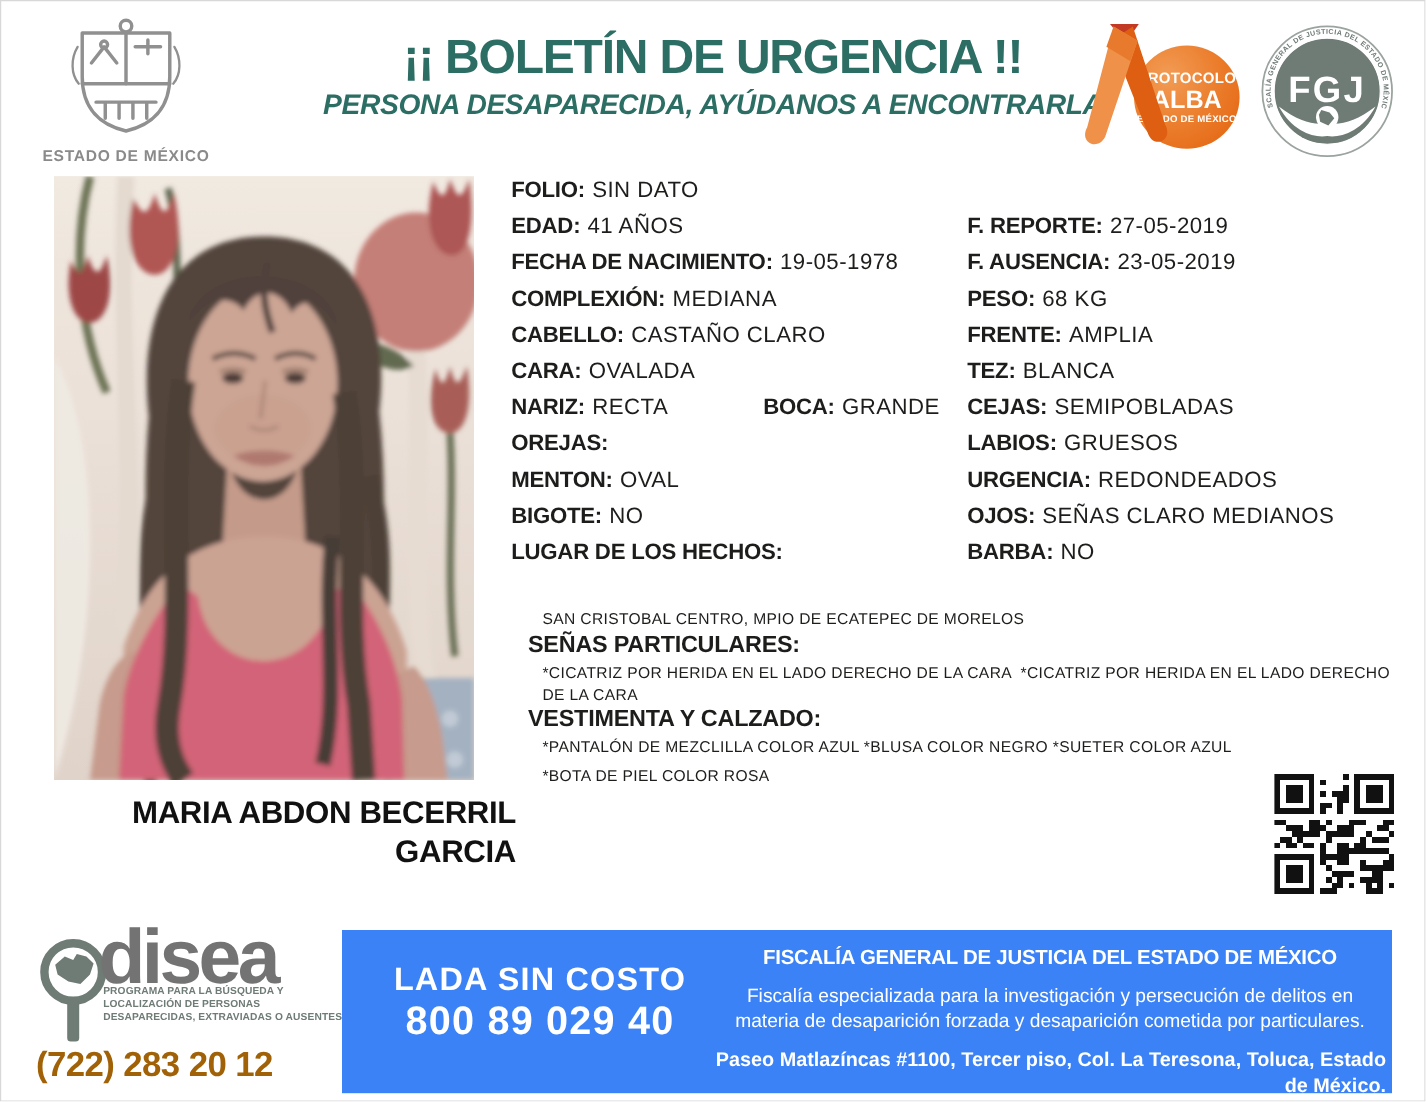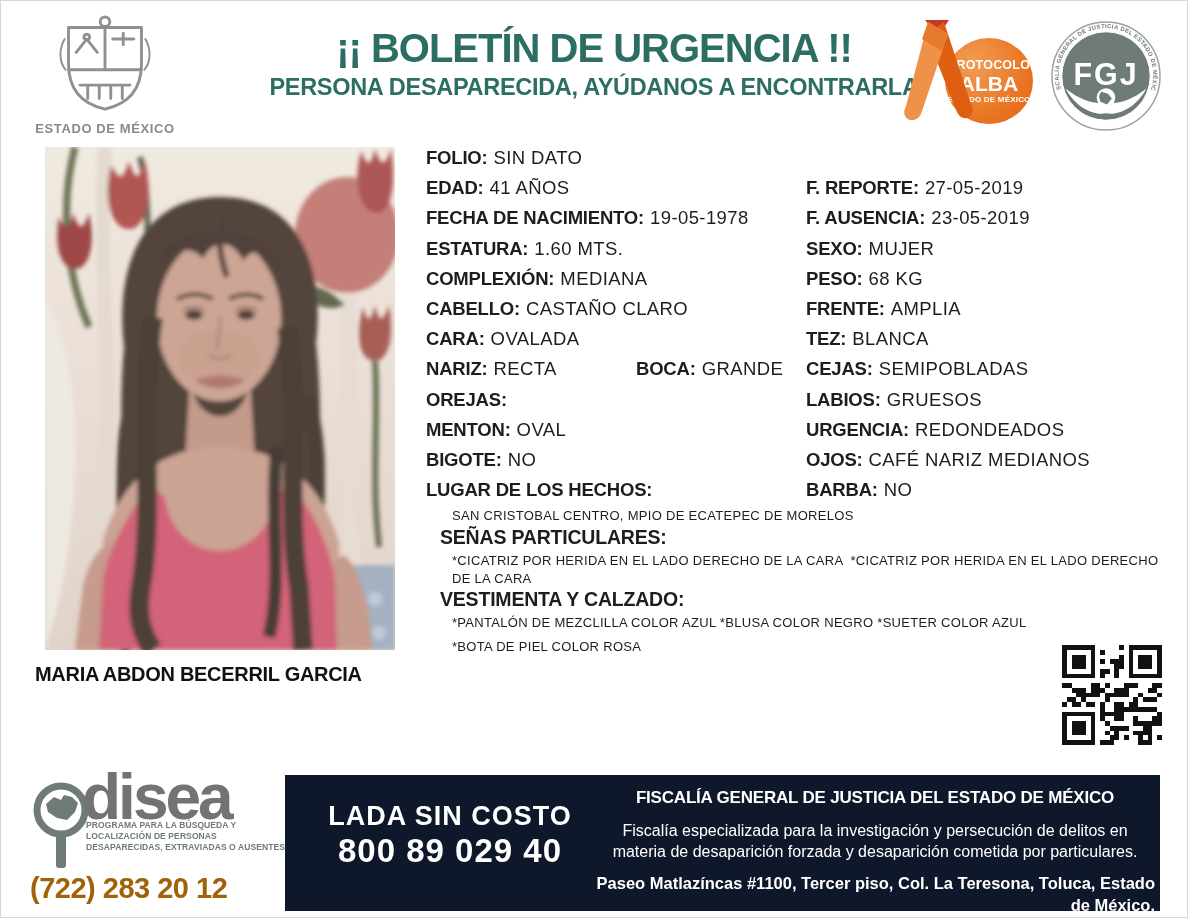--- a/index.html
+++ b/index.html
@@ -7,41 +7,41 @@
     width:1188px;height:918px;background:#ffffff;position:relative;overflow:hidden;
     font-family:"Liberation Sans",sans-serif;color:#1d1d1b;
   }
   .page{position:absolute;inset:0;box-shadow:inset 0 0 0 1px #d8d8d8;background:#fff;}
 
   
   .estado-logo{position:absolute;left:28px;top:14px;width:154px;text-align:center;}
   .estado-caption{font-size:13px;font-weight:bold;color:#8a8a8a;letter-spacing:.6px;margin-top:3px;white-space:nowrap;}
   .title-block{position:absolute;left:244px;top:26px;width:700px;text-align:center;color:#2c6e64;}
   .main-title{font-size:40px;font-weight:bold;letter-spacing:-1px;white-space:nowrap;}
-  .sub-title{font-size:23.5px;font-weight:bold;letter-spacing:-.3px;white-space:nowrap;margin-top:3px;}
+  .sub-title{font-size:23.5px;font-weight:bold;letter-spacing:-.3px;white-space:nowrap;margin-top:3px;font-style:italic;}
 
   .alba{position:absolute;left:897px;top:20px;width:145px;height:118px;}
   .alba-circle{
     position:absolute;left:48px;top:18px;width:88px;height:86px;border-radius:50%;
     background:radial-gradient(circle at 32% 30%,#f29c55 0%,#ea7a28 55%,#e2610d 100%);
     color:#fff;display:flex;flex-direction:column;align-items:center;justify-content:center;z-index:1;text-align:center;
   }
   .alba-l1{font-size:12.5px;font-weight:bold;letter-spacing:.2px;}
   .alba-l2{font-size:21px;font-weight:bold;line-height:1;margin:1px 0;}
   .alba-l3{font-size:8px;font-weight:bold;letter-spacing:.2px;}
   .alba-ribbon{position:absolute;left:0;top:0;z-index:2;}
 
   .fgj-logo{position:absolute;left:1050px;top:20px;}
 
   
   .photo{position:absolute;left:45px;top:147px;width:350px;height:503px;background:#e9e2d8;}
   .photo svg{display:block;}
 
-  .name{position:absolute;left:35px;top:662px;width:395px;text-align:left;
-        font-size:20px;font-weight:bold;letter-spacing:-.3px;line-height:1.22;color:#111;}
+  .name{position:absolute;left:35px;top:662px;width:395px;text-align:right;
+        font-size:26px;font-weight:bold;letter-spacing:-.3px;line-height:1.22;color:#111;}
 
   
   .fields-grid{position:absolute;left:426px;top:147px;width:732px;}
   .frow{position:relative;height:30.2px;white-space:nowrap;}
   .fcell{position:absolute;top:0;white-space:nowrap;}
   .c-left{left:0;}
   .c-left2{left:210px;}
   .c-right{left:380px;}
   .lbl{font-weight:bold;font-size:18.5px;letter-spacing:-.2px;}
   .val{font-size:18.5px;letter-spacing:.4px;margin-left:6px;}
@@ -51,21 +51,21 @@
   .section{position:absolute;left:440px;width:725px;}
   .senas{top:526px;}
   .vestimenta{top:588px;}
   .sec-h{font-size:19.5px;font-weight:bold;letter-spacing:-.2px;}
   .sec-t{font-size:13px;letter-spacing:.3px;line-height:1.38;margin:3px 0 0 12px;width:710px;white-space:pre-wrap;}
   .sec-t2{margin-top:6px;white-space:nowrap;}
 
   .qr{position:absolute;left:1062px;top:645px;width:100px;height:100px;}
 
   
-  .footer-box{position:absolute;left:285px;top:775px;width:875px;height:136px;background:#0f172a;}
+  .footer-box{position:absolute;left:285px;top:775px;width:875px;height:136px;background:#3b82f6;}
   .lada{position:absolute;left:30px;top:26px;width:270px;text-align:center;color:#fff;}
   .lada-1{font-size:27px;font-weight:bold;letter-spacing:1px;white-space:nowrap;}
   .lada-2{font-size:33px;font-weight:bold;letter-spacing:1px;white-space:nowrap;}
   .fiscalia{position:absolute;left:310px;top:13px;width:560px;color:#fff;text-align:center;}
   .fis-title{font-size:17px;font-weight:bold;letter-spacing:-.2px;white-space:nowrap;}
   .fis-desc{font-size:16px;line-height:1.32;margin-top:12px;}
   .fis-addr{font-size:16.5px;font-weight:bold;line-height:1.3;margin-top:11px;text-align:right;}
 
   .odisea{position:absolute;left:30px;top:776px;width:256px;color:#6f7b75;}
   .odisea-logo{position:relative;height:96px;}
@@ -223,24 +223,20 @@
       </div>
       <div class="frow">
         <span class="fcell c-left"><span class="lbl">EDAD:</span><span class="val">41 AÑOS</span></span>
         <span class="fcell c-right"><span class="lbl">F. REPORTE:</span><span class="val">27-05-2019</span></span>
       </div>
       <div class="frow">
         <span class="fcell c-left"><span class="lbl">FECHA DE NACIMIENTO:</span><span class="val">19-05-1978</span></span>
         <span class="fcell c-right"><span class="lbl">F. AUSENCIA:</span><span class="val">23-05-2019</span></span>
       </div>
       <div class="frow">
-        <span class="fcell c-left"><span class="lbl">ESTATURA:</span><span class="val">1.60 MTS.</span></span>
-        <span class="fcell c-right"><span class="lbl">SEXO:</span><span class="val">MUJER</span></span>
-      </div>
-      <div class="frow">
         <span class="fcell c-left"><span class="lbl">COMPLEXIÓN:</span><span class="val">MEDIANA</span></span>
         <span class="fcell c-right"><span class="lbl">PESO:</span><span class="val">68 KG</span></span>
       </div>
       <div class="frow">
         <span class="fcell c-left"><span class="lbl">CABELLO:</span><span class="val">CASTAÑO CLARO</span></span>
         <span class="fcell c-right"><span class="lbl">FRENTE:</span><span class="val">AMPLIA</span></span>
       </div>
       <div class="frow">
         <span class="fcell c-left"><span class="lbl">CARA:</span><span class="val">OVALADA</span></span>
         <span class="fcell c-right"><span class="lbl">TEZ:</span><span class="val">BLANCA</span></span>
@@ -253,21 +249,21 @@
       <div class="frow">
         <span class="fcell c-left"><span class="lbl">OREJAS:</span><span class="val"></span></span>
         <span class="fcell c-right"><span class="lbl">LABIOS:</span><span class="val">GRUESOS</span></span>
       </div>
       <div class="frow">
         <span class="fcell c-left"><span class="lbl">MENTON:</span><span class="val">OVAL</span></span>
         <span class="fcell c-right"><span class="lbl">URGENCIA:</span><span class="val">REDONDEADOS</span></span>
       </div>
       <div class="frow">
         <span class="fcell c-left"><span class="lbl">BIGOTE:</span><span class="val">NO</span></span>
-        <span class="fcell c-right"><span class="lbl">OJOS:</span><span class="val">CAFÉ NARIZ MEDIANOS</span></span>
+        <span class="fcell c-right"><span class="lbl">OJOS:</span><span class="val">SEÑAS CLARO MEDIANOS</span></span>
       </div>
       <div class="frow">
         <span class="fcell c-left"><span class="lbl">LUGAR DE LOS HECHOS:</span><span class="val"></span></span>
         <span class="fcell c-right"><span class="lbl">BARBA:</span><span class="val">NO</span></span>
       </div>
     </div>
   <div class="lugar-detail">SAN CRISTOBAL CENTRO, MPIO DE ECATEPEC DE MORELOS</div>
 
   <div class="section senas">
     <div class="sec-h">SEÑAS PARTICULARES:</div>

